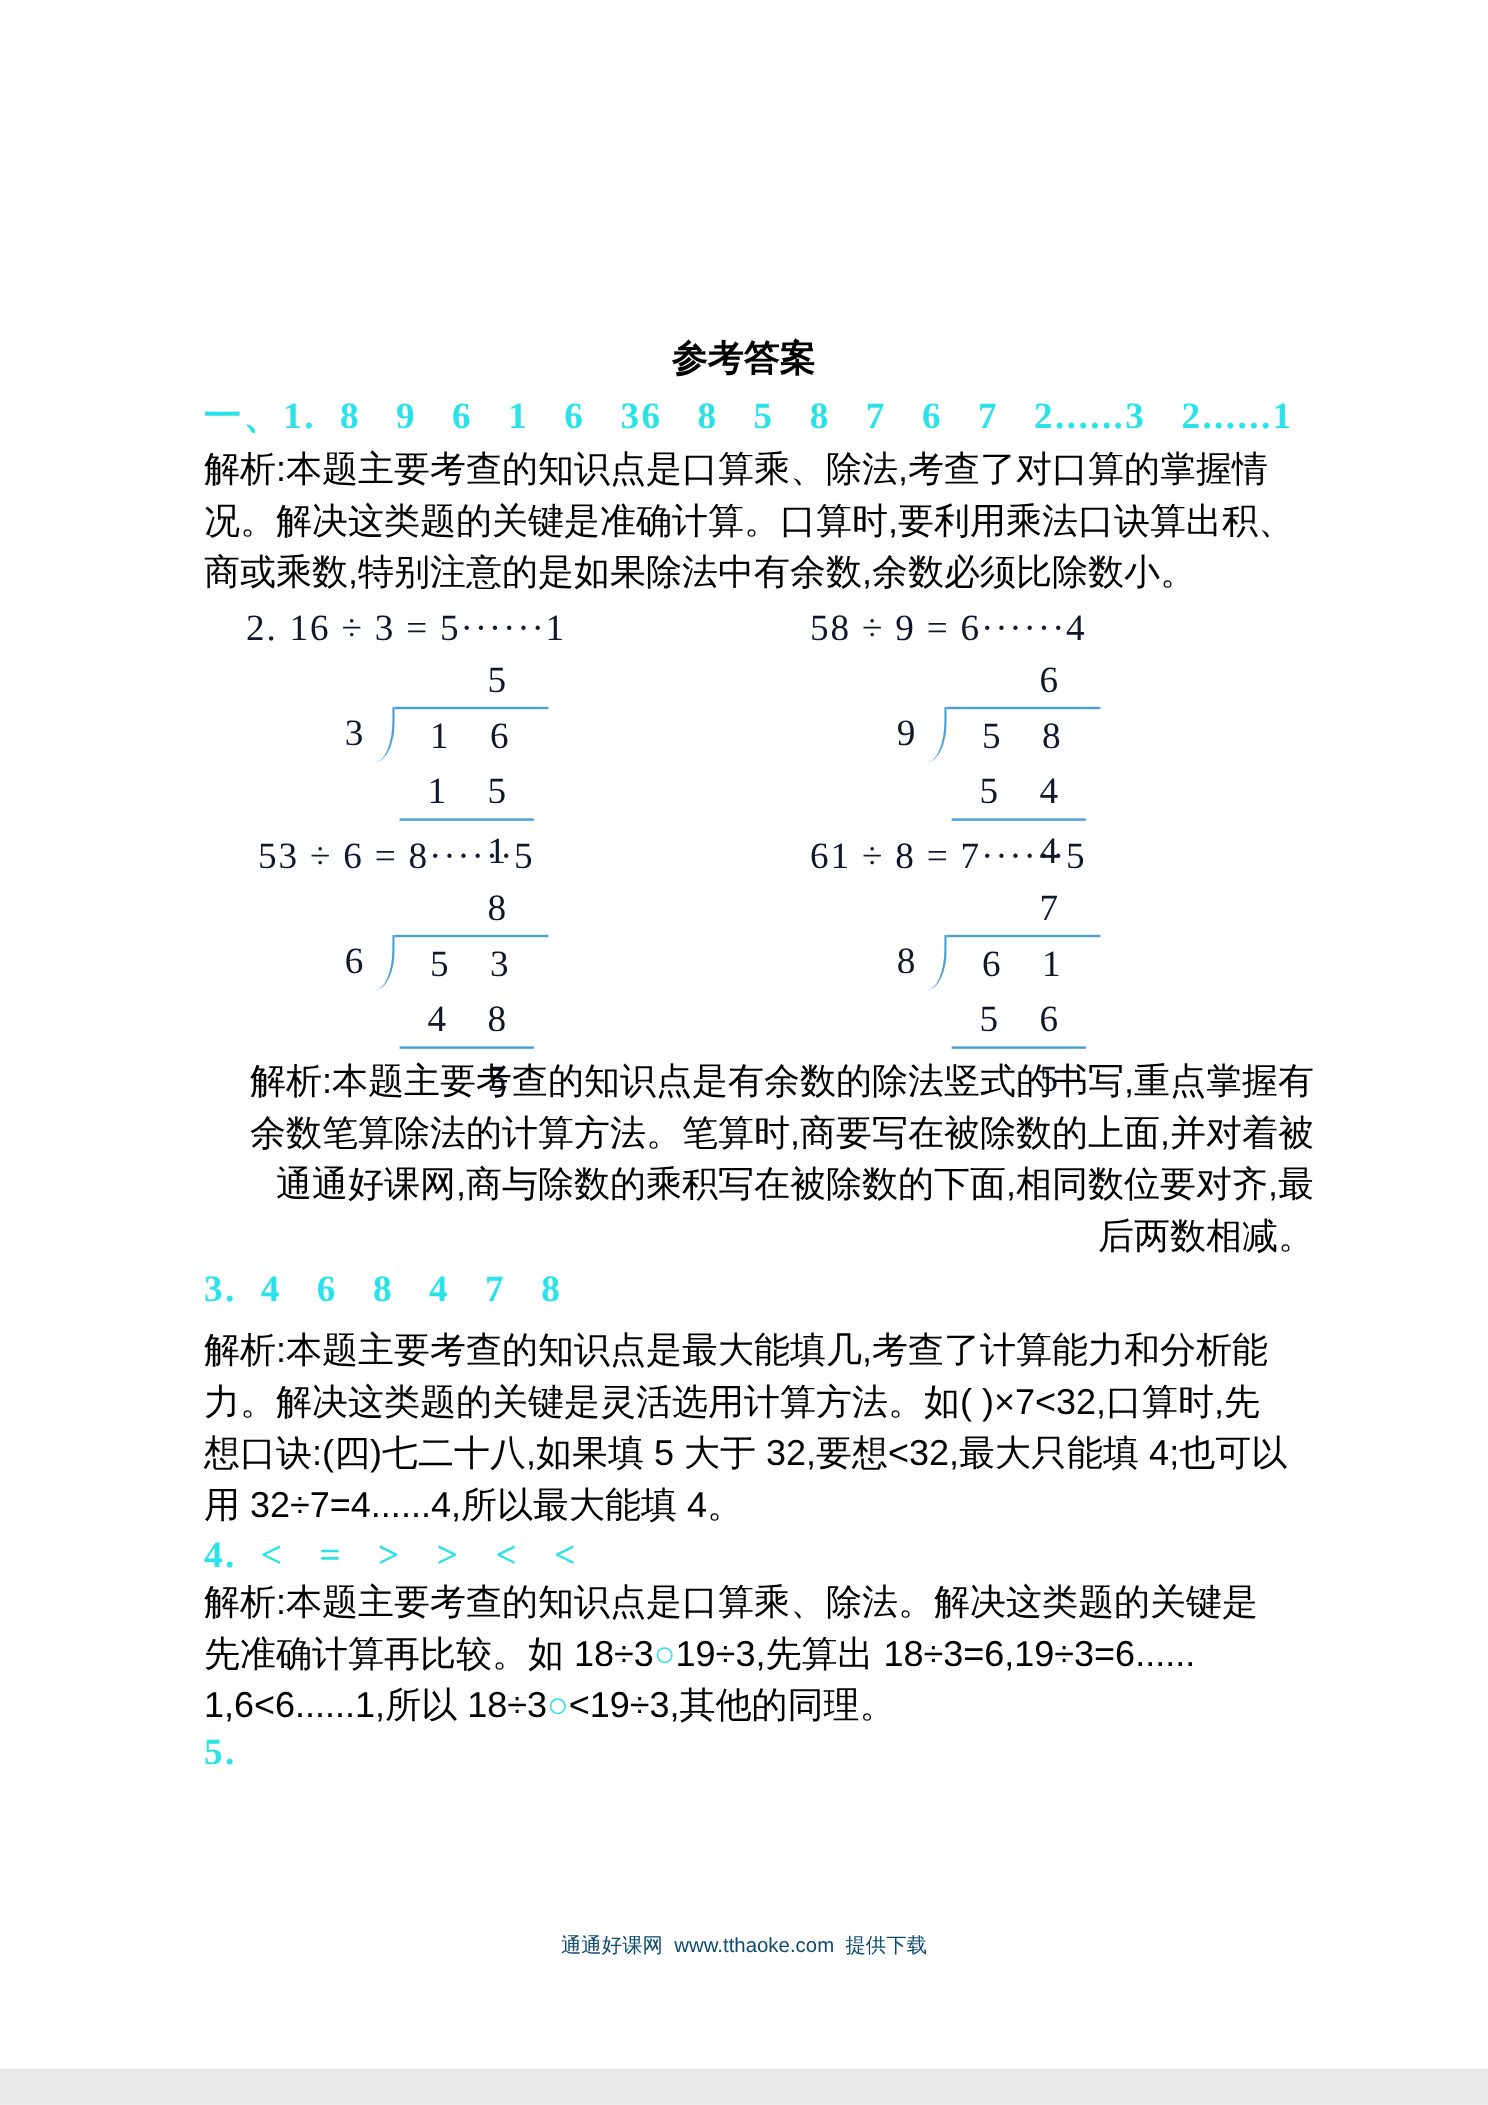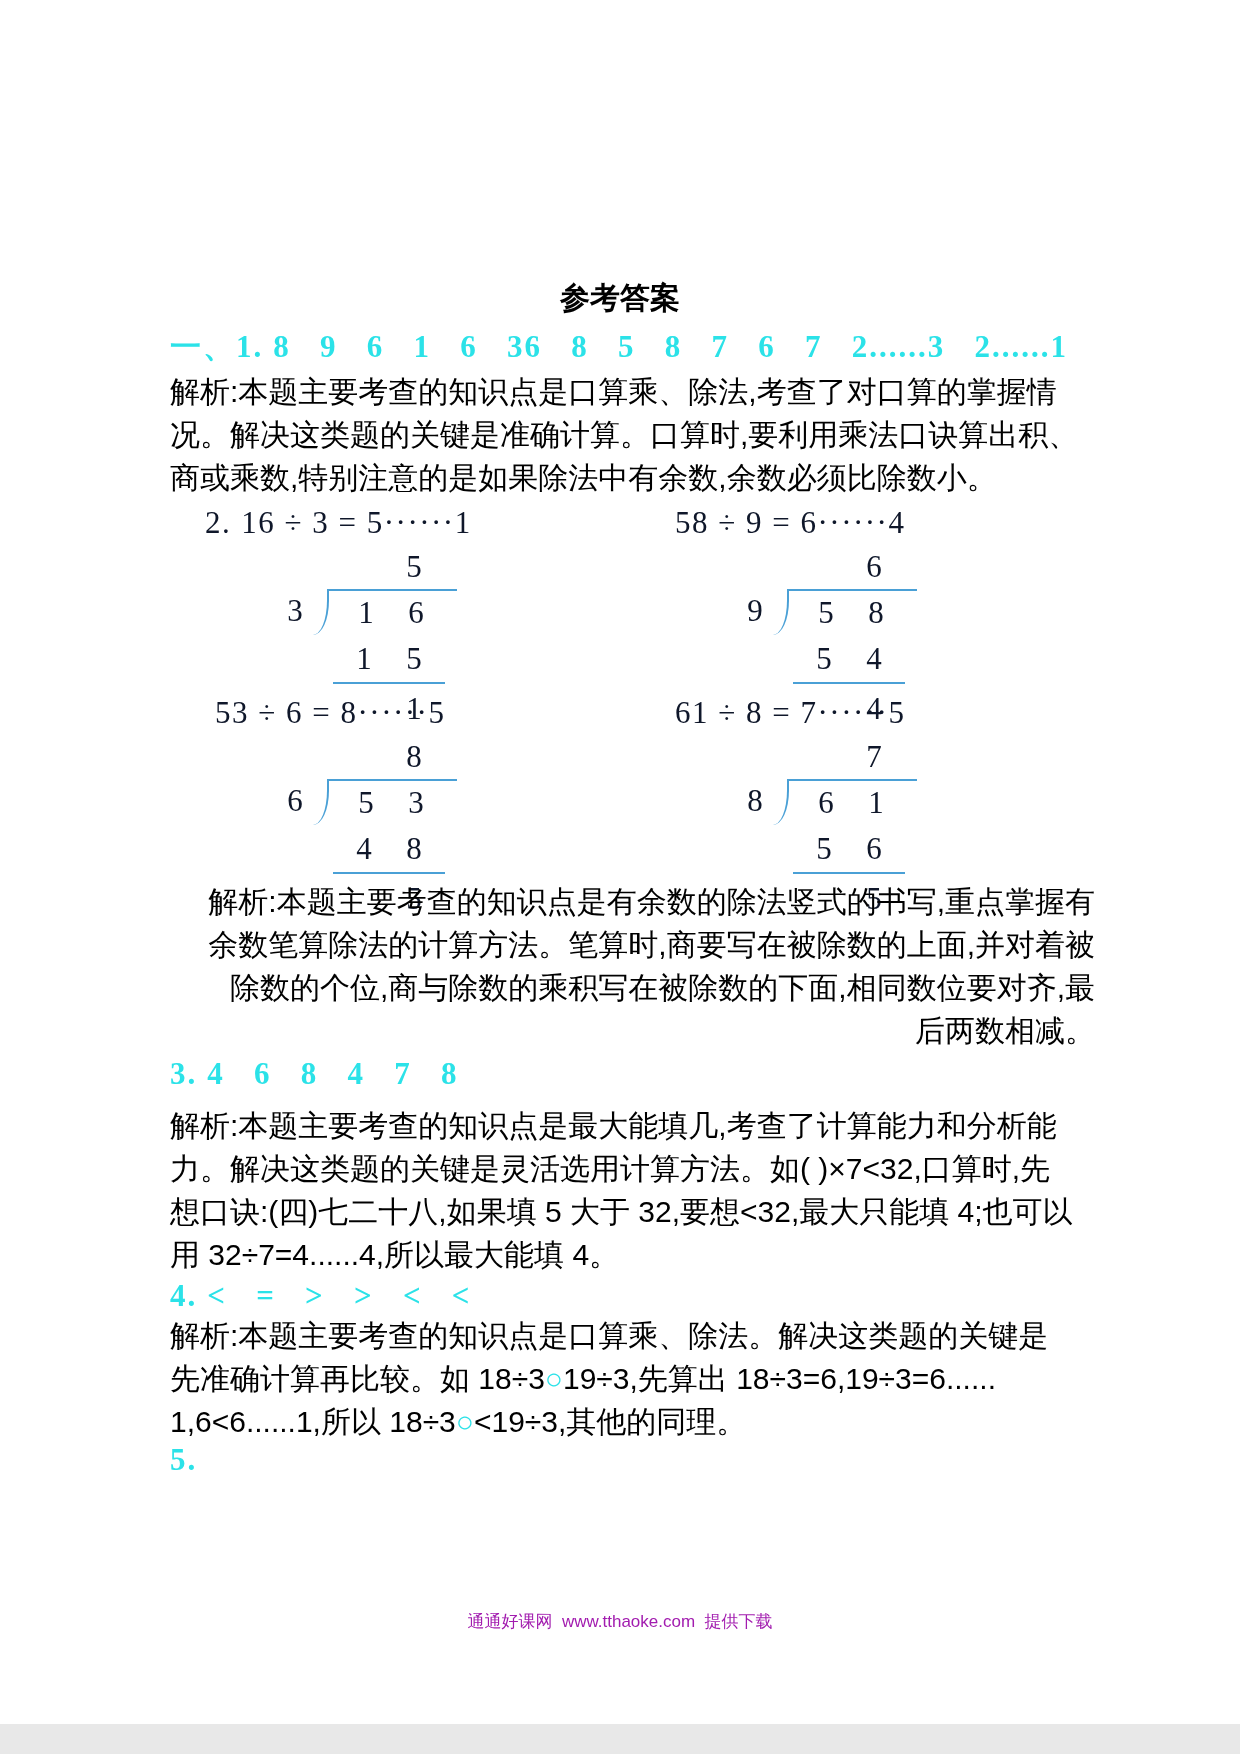--- a/index.html
+++ b/index.html
@@ -22,21 +22,21 @@
   
   .ans{
     position:absolute;left:170px;
     font-family:"Liberation Serif",serif;
     font-weight:bold;
     font-size:31px;
     color:#2be2e8;
     white-space:pre;
     letter-spacing:2px;
   }
-  .ans .ans-label{margin-right:10px;}
+  .ans .ans-label{margin-right:20px;}
   
   .para{
     position:absolute;left:170px;width:925px;
     font-size:30px;line-height:43px;
     color:#000;
     font-family:"Liberation Sans",sans-serif;
   }
   .para .line{display:block;white-space:pre-wrap;}
   .circle-cyan{
     color:#2be2e8;
@@ -71,21 +71,21 @@
     display:flex;
     margin-left:56px;
     padding:8px 6px 8px 6px;
     border-bottom:2.5px solid #4aa0d6;
     width:100px;
   }
   .ld-r{margin-left:112px;width:50px;text-align:center;padding-top:9px;}
   .footer{
     position:absolute;top:1610px;left:0;right:0;
     text-align:center;
-    font-size:17px;color:#a21caf;
+    font-size:17px;color:#0c4a6e;
     white-space:pre;
   }
 </style>
 </head>
 <body>
 
 <div class="page">
 
   <h1 class="page-title">参考答案</h1>
 
@@ -173,21 +173,21 @@
         <span class="dg">5</span>
         <span class="dg">6</span>
       </div>
       <div class="ld-r">5</div>
     </div>
   </div>
 
   <div class="para" style="top:880px;text-align:right;">
     <span class="line">解析:本题主要考查的知识点是有余数的除法竖式的书写,重点掌握有</span>
     <span class="line">余数笔算除法的计算方法。笔算时,商要写在被除数的上面,并对着被</span>
-    <span class="line">除数的个位,商与除数的乘积写在被除数的下面,相同数位要对齐,最</span>
+    <span class="line">通通好课网,商与除数的乘积写在被除数的下面,相同数位要对齐,最</span>
     <span class="line">后两数相减。</span>
   </div>
 
   <div class="ans" style="top:1056px;"><span class="ans-label">3.</span><span class="ans-values">4   6   8   4   7   8</span></div>
 
   <div class="para" style="top:1104px;">
     <span class="line">解析:本题主要考查的知识点是最大能填几,考查了计算能力和分析能</span>
     <span class="line">力。解决这类题的关键是灵活选用计算方法。如( )×7&lt;32,口算时,先</span>
     <span class="line">想口诀:(四)七二十八,如果填 5 大于 32,要想&lt;32,最大只能填 4;也可以</span>
     <span class="line">用 32÷7=4......4,所以最大能填 4。</span>

